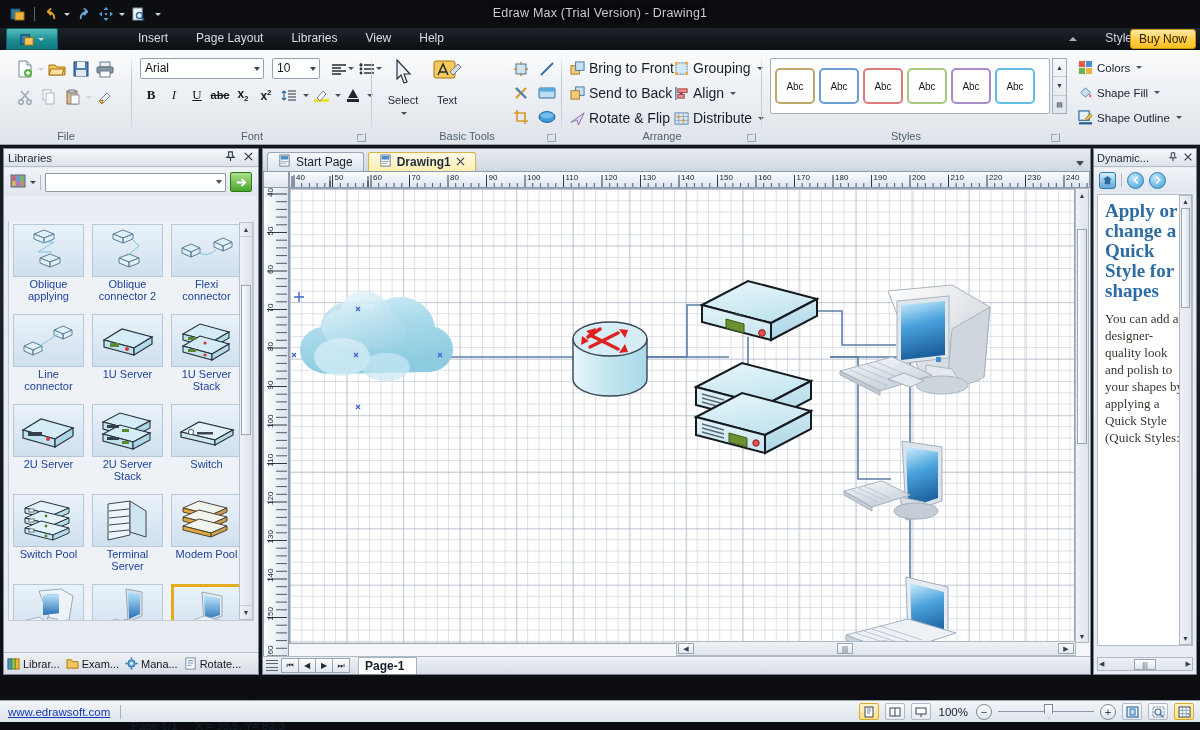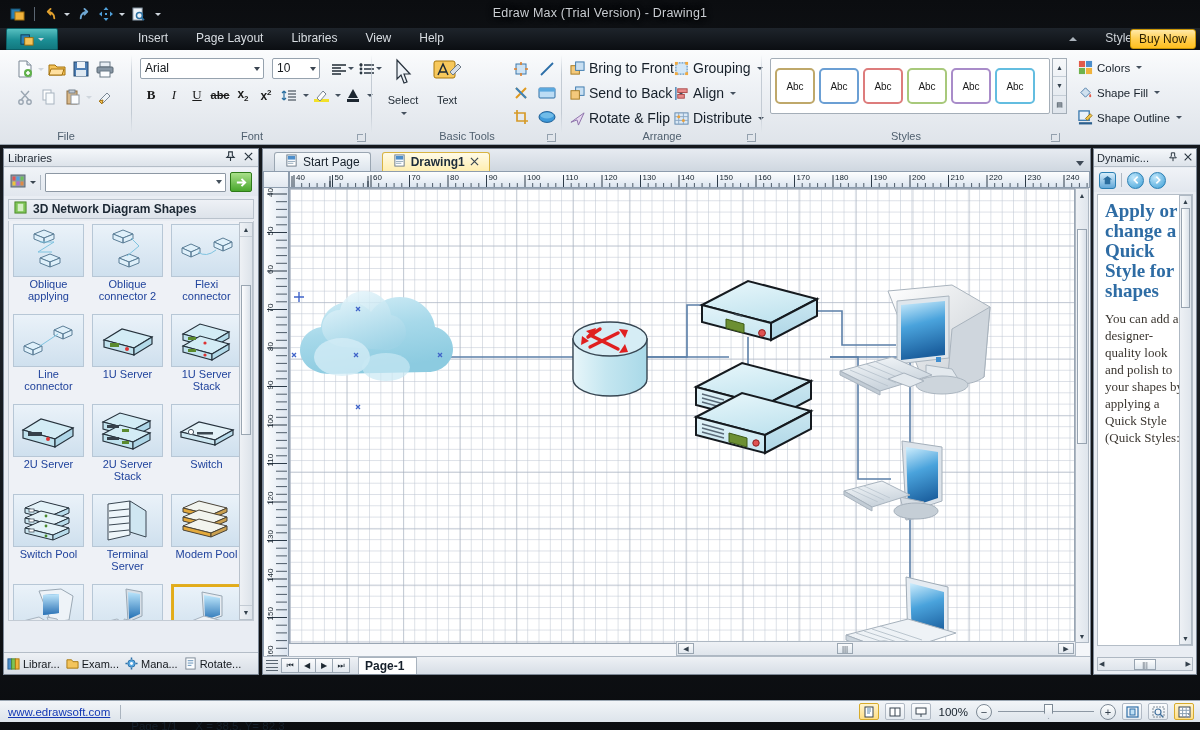--- a/index.html
+++ b/index.html
@@ -163,21 +163,21 @@
   .libtab { display:flex; align-items:center; gap:3px; font-size:11px; color:#14181d;
     padding:0 3px; height:20px; }
 
   
   .docarea { position:absolute; left:262px; top:148px; width:829px; height:527px;
     background:#eceff4; border:1px solid #7d8896; }
   .doctabs { position:absolute; left:0; top:0; width:827px; height:22px;
     background:linear-gradient(#e7ebf1,#cfd7e0); display:flex; align-items:flex-end; }
   .doctab { display:flex; align-items:center; gap:5px; height:19px; padding:0 10px;
     font-size:12px; color:#16202b; border:1px solid #9aa6b2; border-bottom:none;
-    background:linear-gradient(#f6f9fb,#dde5ed); margin-left:11px; border-radius:3px 3px 0 0; }
+    background:linear-gradient(#f6f9fb,#dde5ed); margin-left:4px; border-radius:3px 3px 0 0; }
   .doctab.active { background:linear-gradient(#fffbe8,#ffeeb0); border-color:#d8b443;
     font-weight:bold; color:#1d2c3a; }
   .doctabs .dcaret { position:absolute; right:6px; bottom:5px; width:0;height:0;
     border-left:4px solid transparent;border-right:4px solid transparent;border-top:5px solid #3f4a57;}
 
   .hruler { position:absolute; left:26px; top:22px; width:801px; height:17px;
     background:linear-gradient(#fdfefe,#dce5f0); border:1px solid #8d9cad;
     overflow:hidden; }
   .vruler { position:absolute; left:0px; top:39px; width:26px; height:471px;
     background:linear-gradient(90deg,#fdfefe,#dce5f0); border:1px solid #8d9cad;
@@ -661,29 +661,20 @@
       <span class="libcombo">
         <span class="cb-caret" style="top:6px;border-top-color:#44505c"></span>
       </span>
       <span class="gobtn">
         <svg width="13" height="13" viewBox="0 0 14 14">
             <path d="M2 7h8M7 3l4 4-4 4" stroke="#fff" stroke-width="2" fill="none"></path>
           </svg>
       </span>
     </div>
 
-    <div class="libcat">
-      <span>
-        <svg width="13" height="13" viewBox="0 0 14 14">
-            <rect x="1" y="1" width="12" height="12" fill="#7ec456" stroke="#4d8a2c"></rect>
-            <rect x="4" y="3" width="6" height="8" fill="#d4eec4"></rect>
-          </svg>
-      </span>
-      <span>3D Network Diagram Shapes</span>
-    </div>
 
     <div class="shapegrid">
 
       <div class="sgrow">
         <div class="sgcell">
           <div class="sgthumb">
             <svg width="62" height="46" viewBox="0 0 62 46">
                 <g fill="#dff0fa" stroke="#5a7d96">
                   <path d="M16 6l10-4 10 4-10 4z"></path>
                   <path d="M16 6v5l10 4v-5zM36 6v5l-10 4v-5z"></path>

